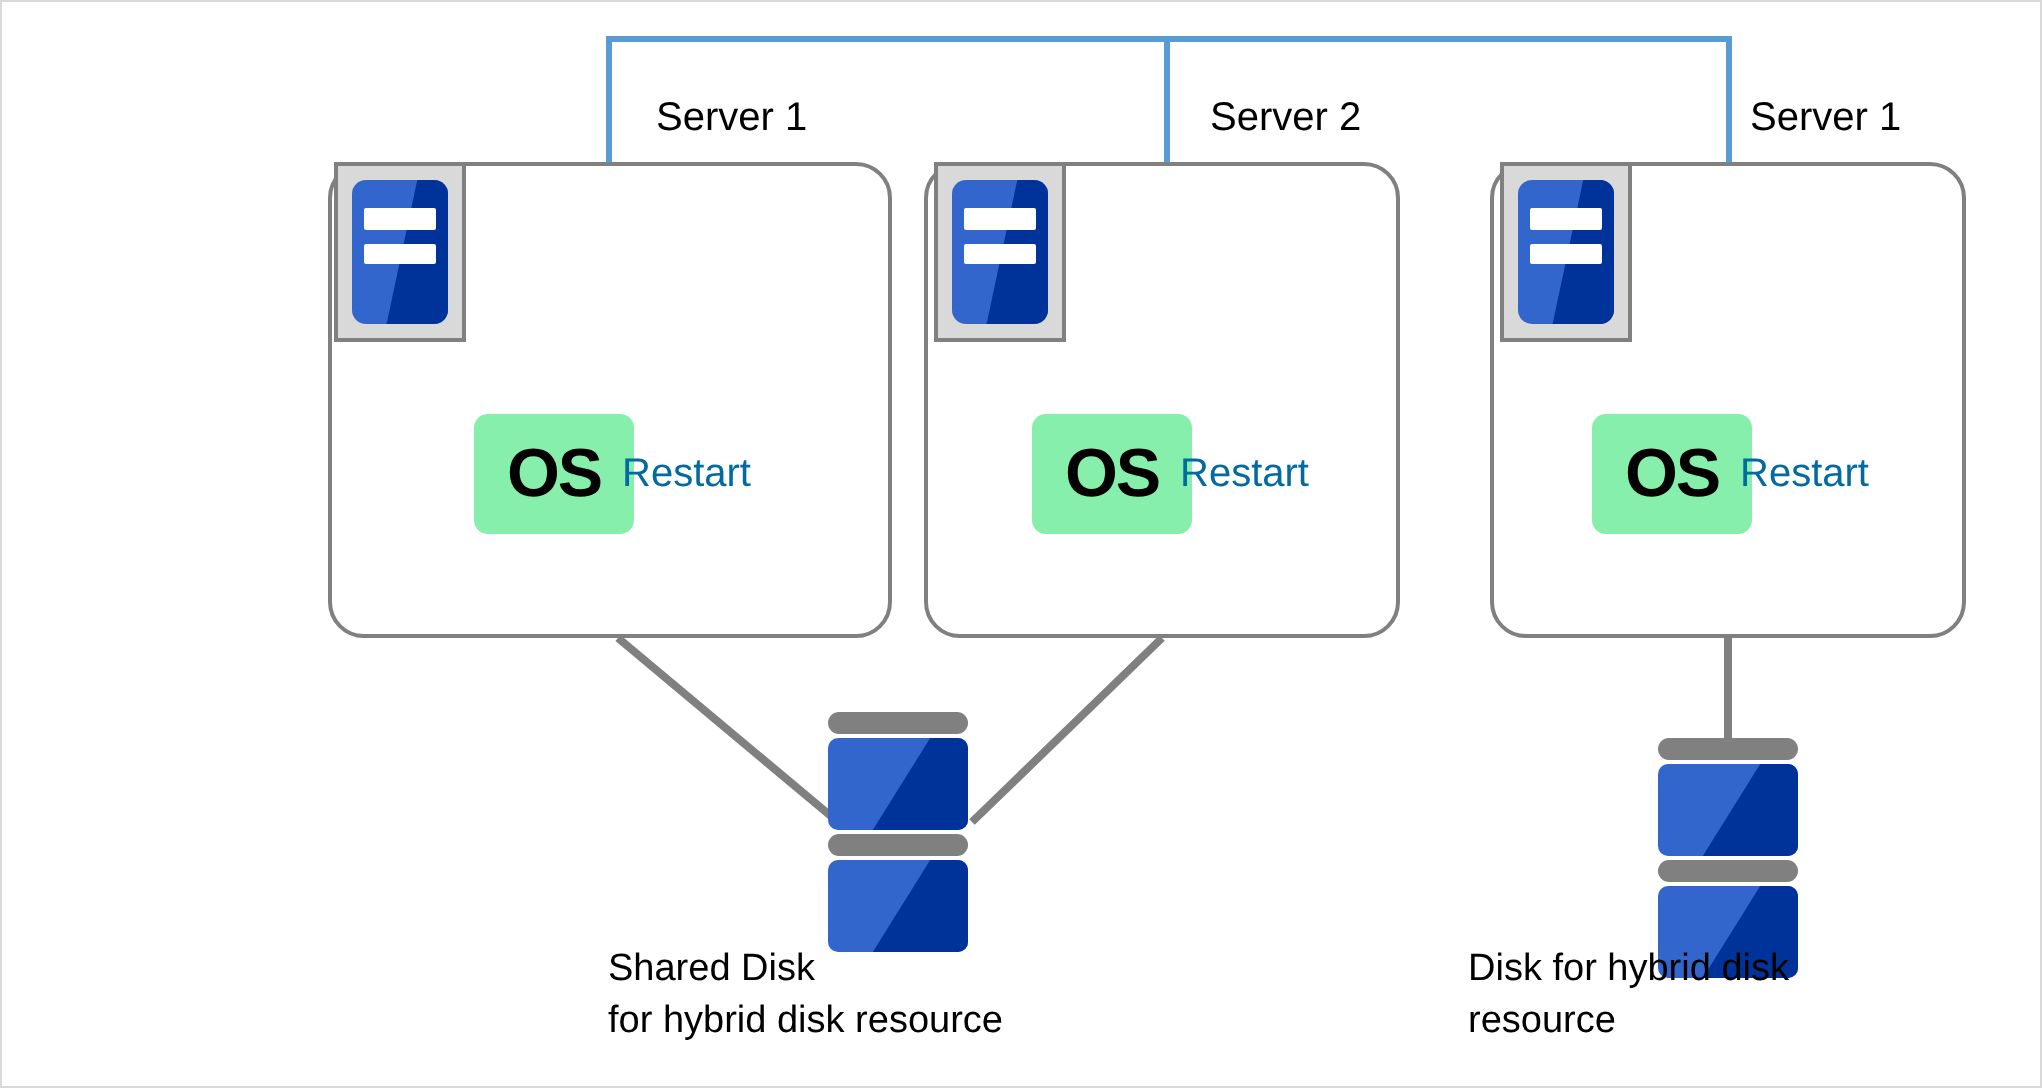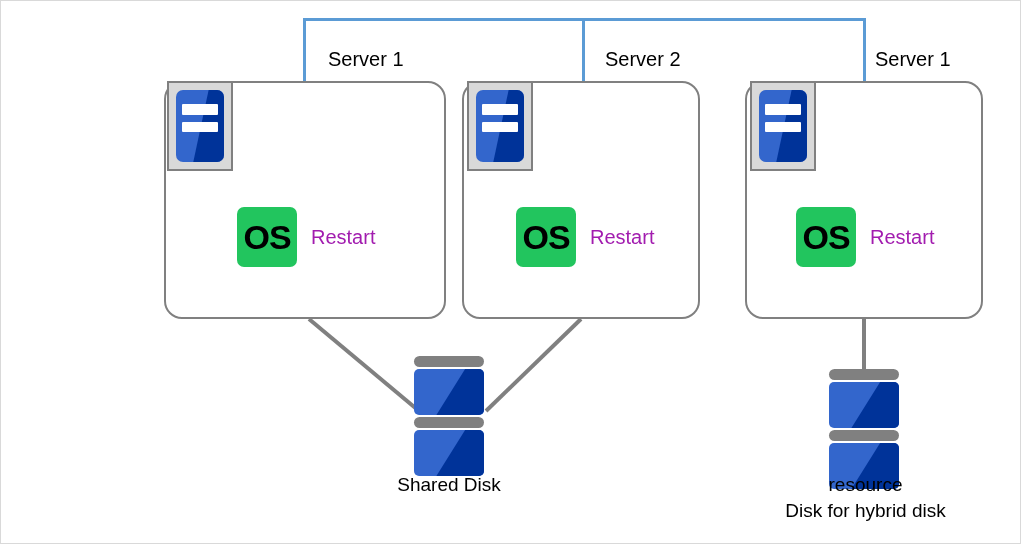--- a/index.html
+++ b/index.html
@@ -79,37 +79,37 @@
     height: 15%;
     background: #ffffff;
     border-radius: 1px;
   }
   .srv-icon .chip .bar.b1 { top: 20%; }
   .srv-icon .chip .bar.b2 { top: 44%; }
 
   
   .os-badge {
     position: absolute;
-    width: 60px;
+    width: 80px;
     height: 60px;
-    background: #22c55e;
+    background: #86efac;
     border-radius: 7px;
     display: flex;
     align-items: center;
     justify-content: center;
     font-size: 34px;
     font-weight: bold;
     color: #000000;
     font-family: "Liberation Sans", sans-serif;
     letter-spacing: -1px;
   }
   .restart-label {
     position: absolute;
     font-size: 20px;
-    color: #a21caf;
+    color: #0369a1;
     white-space: nowrap;
     line-height: 1;
   }
 
   
   .disk {
     position: absolute;
     width: 70px;
   }
   .disk .platter {
@@ -140,21 +140,20 @@
   
   .conn-v {
     position: absolute;
     background: #808080;
   }
   .conn-line svg { display: block; }
 
   
   .caption {
     position: absolute;
-    text-align: center;
     font-size: 19px;
     color: #000000;
     line-height: 1.35;
   }
 </style>
 </head>
 <body>
 
 <div id="canvas">
 
@@ -228,31 +227,32 @@
       <div class="darkside"></div>
     </div>
     <div class="platter"></div>
     <div class="slab">
       <div class="darkside"></div>
     </div>
   </div>
 
   <div class="caption" style="left:303px; top:471px; width:290px;">
     <div>Shared Disk</div>
+    <div>for hybrid disk resource</div>
   </div>
 
   <div class="disk" style="left:828px; top:368px;">
     <div class="platter"></div>
     <div class="slab">
       <div class="darkside"></div>
     </div>
     <div class="platter"></div>
     <div class="slab">
       <div class="darkside"></div>
     </div>
   </div>
 
   <div class="caption" style="left:733px; top:471px; width:263px;">
+    <div>Disk for hybrid disk</div>
     <div>resource</div>
-    <div>Disk for hybrid disk</div>
   </div>
 
 </div>
 
 </body></html>

